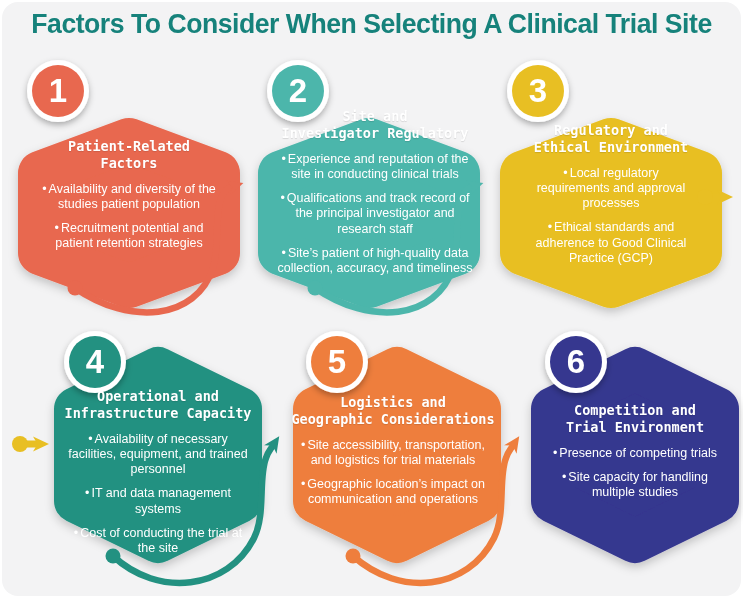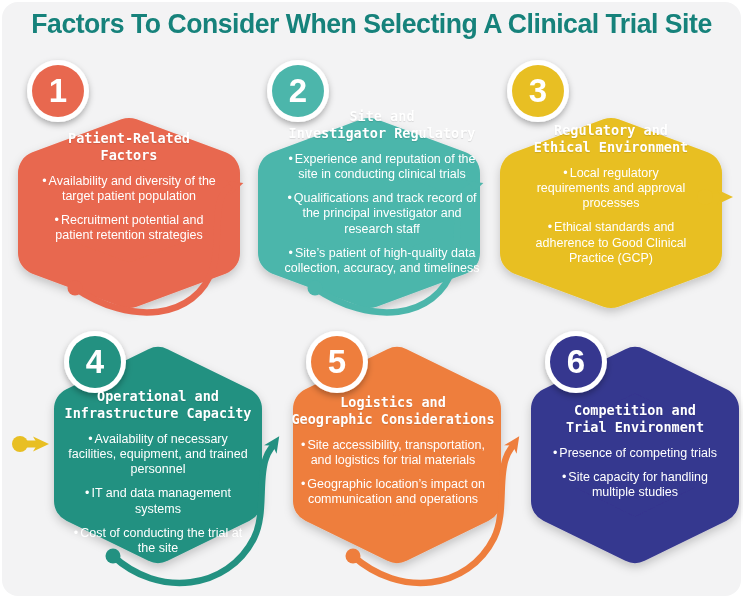--- a/index.html
+++ b/index.html
@@ -100,32 +100,32 @@
   </g>
 </svg>
 
 <div class="num" style="left:27px;top:60px">1</div>
 <div class="num" style="left:267px;top:60px">2</div>
 <div class="num" style="left:507px;top:60px">3</div>
 <div class="num" style="left:64px;top:331px">4</div>
 <div class="num" style="left:306px;top:331px">5</div>
 <div class="num" style="left:545px;top:331px">6</div>
 
-<div class="card-text" style="left:22px;top:130px">
+<div class="card-text" style="left:22px;top:138px">
   <div class="card-title">
     <span>Patient-Related</span><br>
     <span>Factors</span>
   </div>
   <div class="bullets pad-m">
-    <p>Availability and diversity of the target patient population</p>
+    <p>Availability and diversity of the studies patient population</p>
     <p>Recruitment potential and patient retention strategies</p>
   </div>
 </div>
 
-<div class="card-text" style="left:275px;top:108px">
+<div class="card-text" style="left:268px;top:108px">
   <div class="card-title">
     <span>Site and</span><br>
     <span>Investigator Regulatory</span>
   </div>
   <div class="bullets pad-0">
     <p>Experience and reputation of the site in conducting clinical trials</p>
     <p>Qualifications and track record of the principal investigator and research staff</p>
     <p>Site’s patient of high-quality data collection, accuracy, and timeliness</p>
   </div>
 </div>

